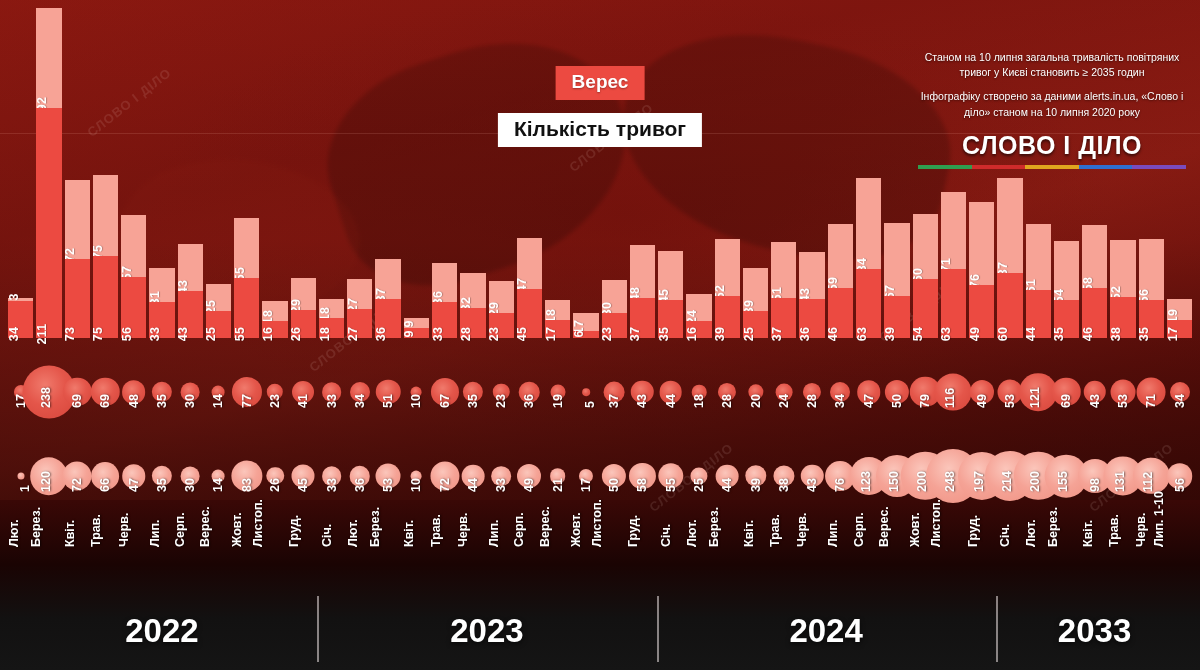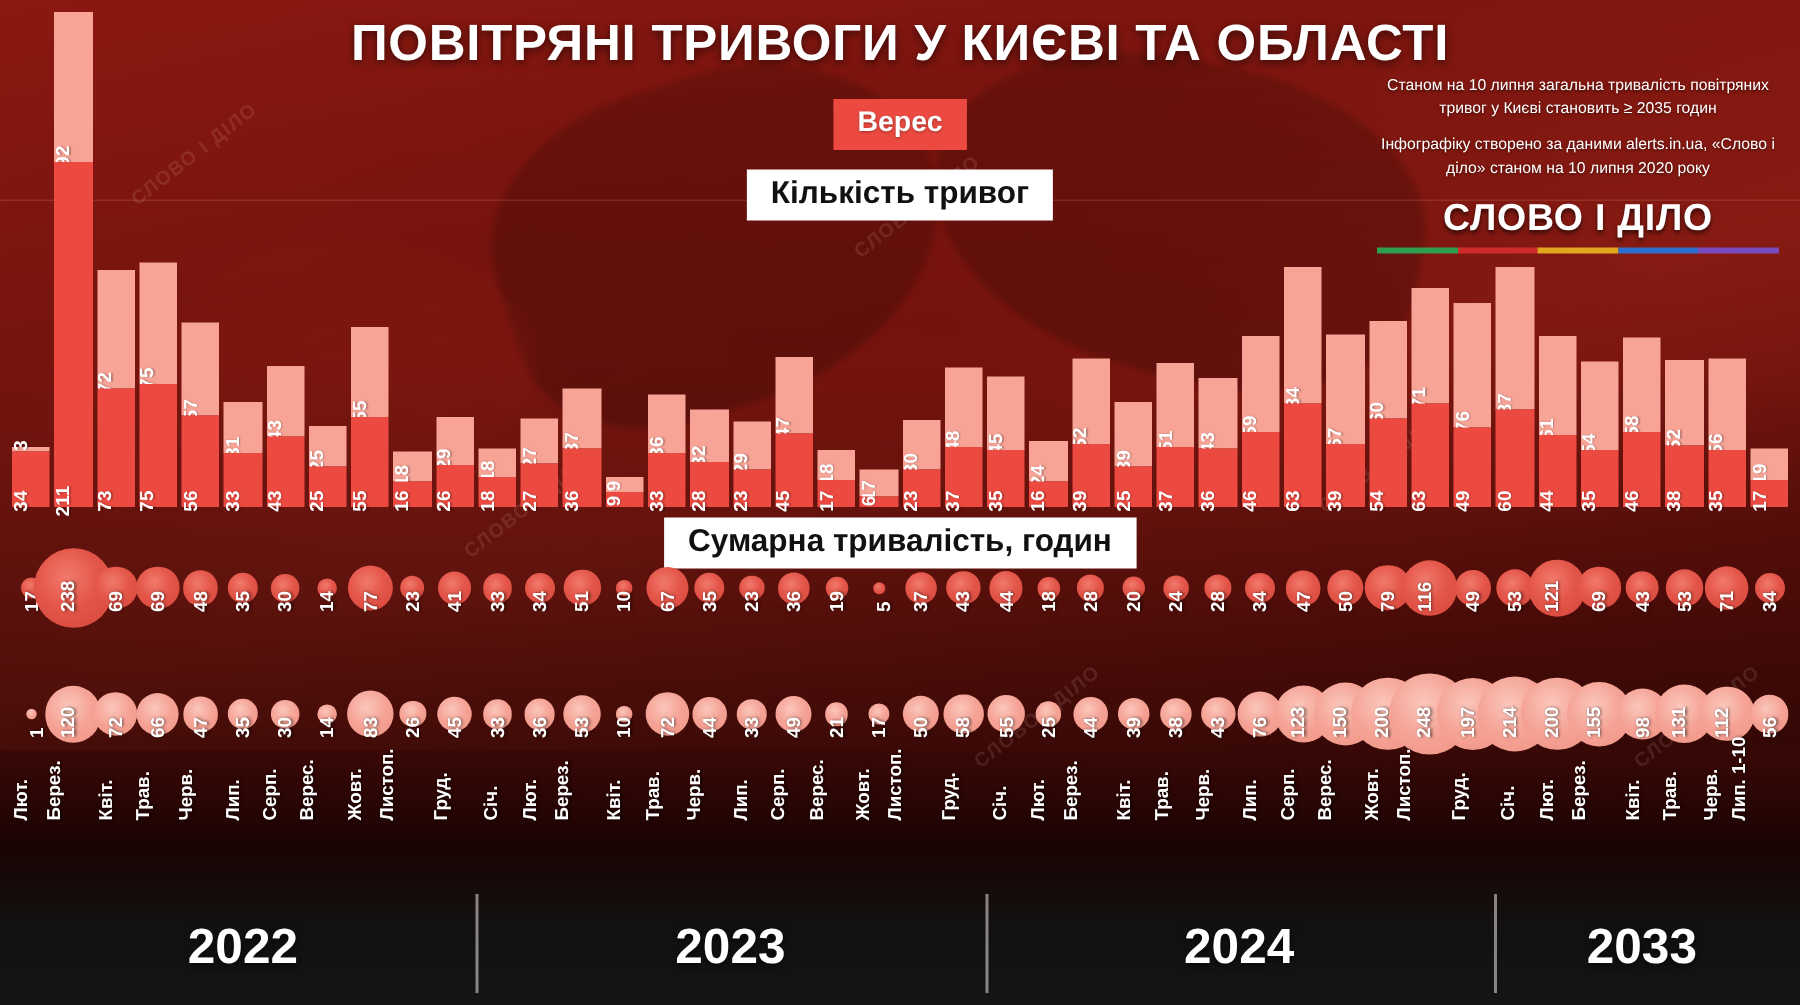--- a/index.html
+++ b/index.html
@@ -156,28 +156,26 @@
 
   <div id="watermarks">
       <div class="wm" style="left: 78px; top: 95px;">СЛОВО І ДІЛО</div>
       <div class="wm" style="left: 300px; top: 330px;">СЛОВО І ДІЛО</div>
       <div class="wm" style="left: 560px; top: 130px;">СЛОВО І ДІЛО</div>
       <div class="wm" style="left: 640px; top: 470px;">СЛОВО І ДІЛО</div>
       <div class="wm" style="left: 870px; top: 300px;">СЛОВО І ДІЛО</div>
       <div class="wm" style="left: 1080px; top: 470px;">СЛОВО І ДІЛО</div>
     </div>
 
-  <div class="title">ПОВІТРЯНІ ТРИВОГИ У КИЄВІ ТА ОБЛАСТІ</div>
 
   <div class="legend">
     <span class="lg-kyiv">Верес</span>
   </div>
 
   <div class="sec-title" id="sec-count">Кількість тривог</div>
-  <div class="sec-title" id="sec-dur">Сумарна тривалість, годин</div>
 
   <div class="source">
     <p>Станом на 10 липня загальна тривалість повітряних тривог у Києві становить ≥ 2035 годин</p>
     <p>Інфографіку створено за даними alerts.in.ua, «Слово і діло» станом на 10 липня 2020 року</p>
     <div class="logo">
       <div class="logo-text">СЛОВО І ДІЛО</div>
       <div class="logo-bars" id="logo-bars">
           <i style="background: rgb(47, 158, 79);"></i>
           <i style="background: rgb(207, 43, 43);"></i>
           <i style="background: rgb(224, 166, 30);"></i>

